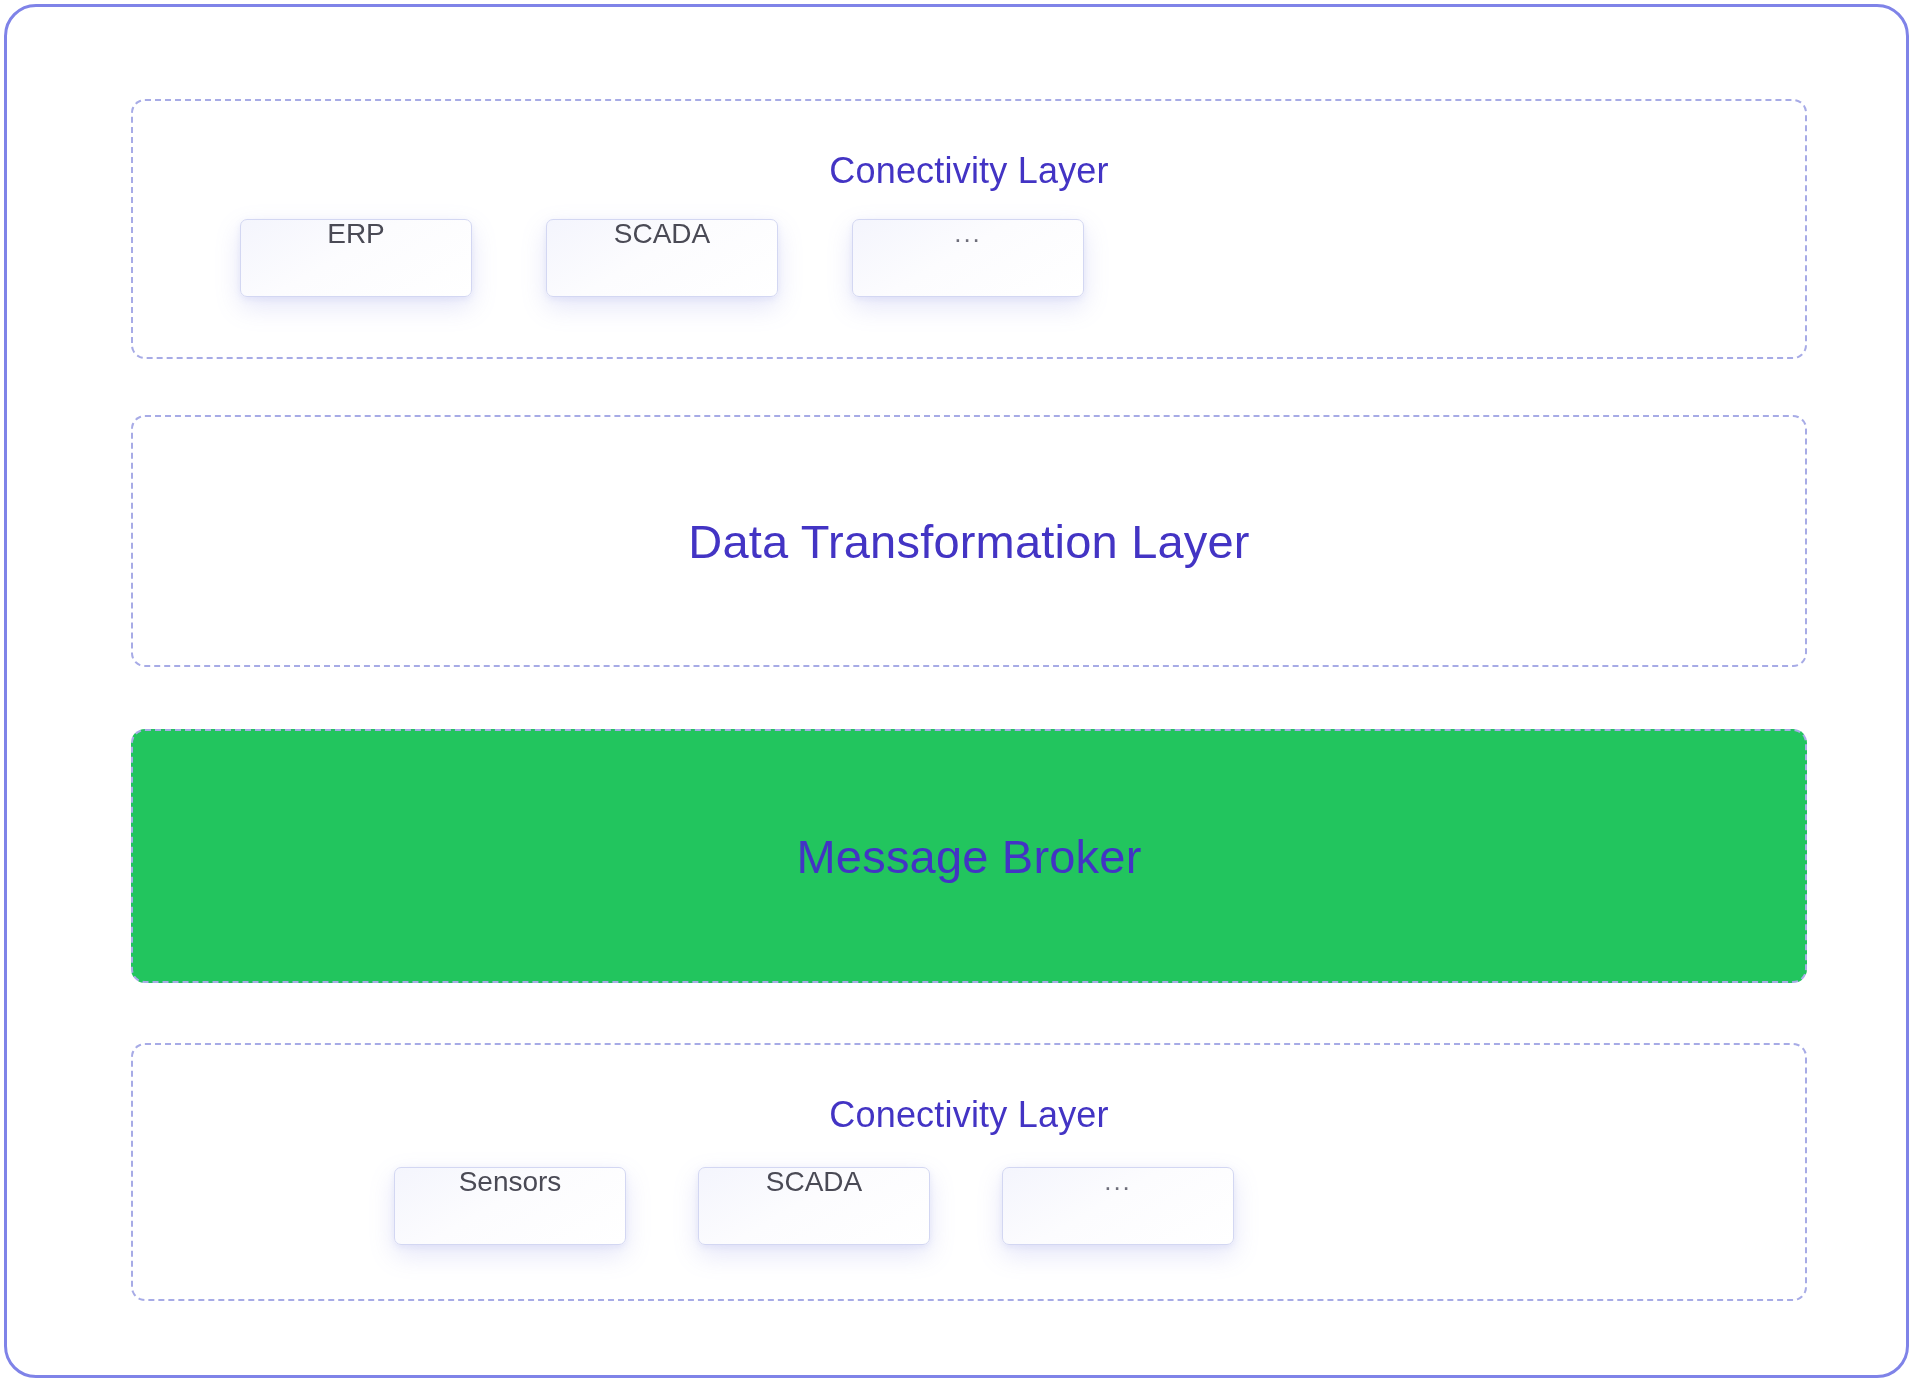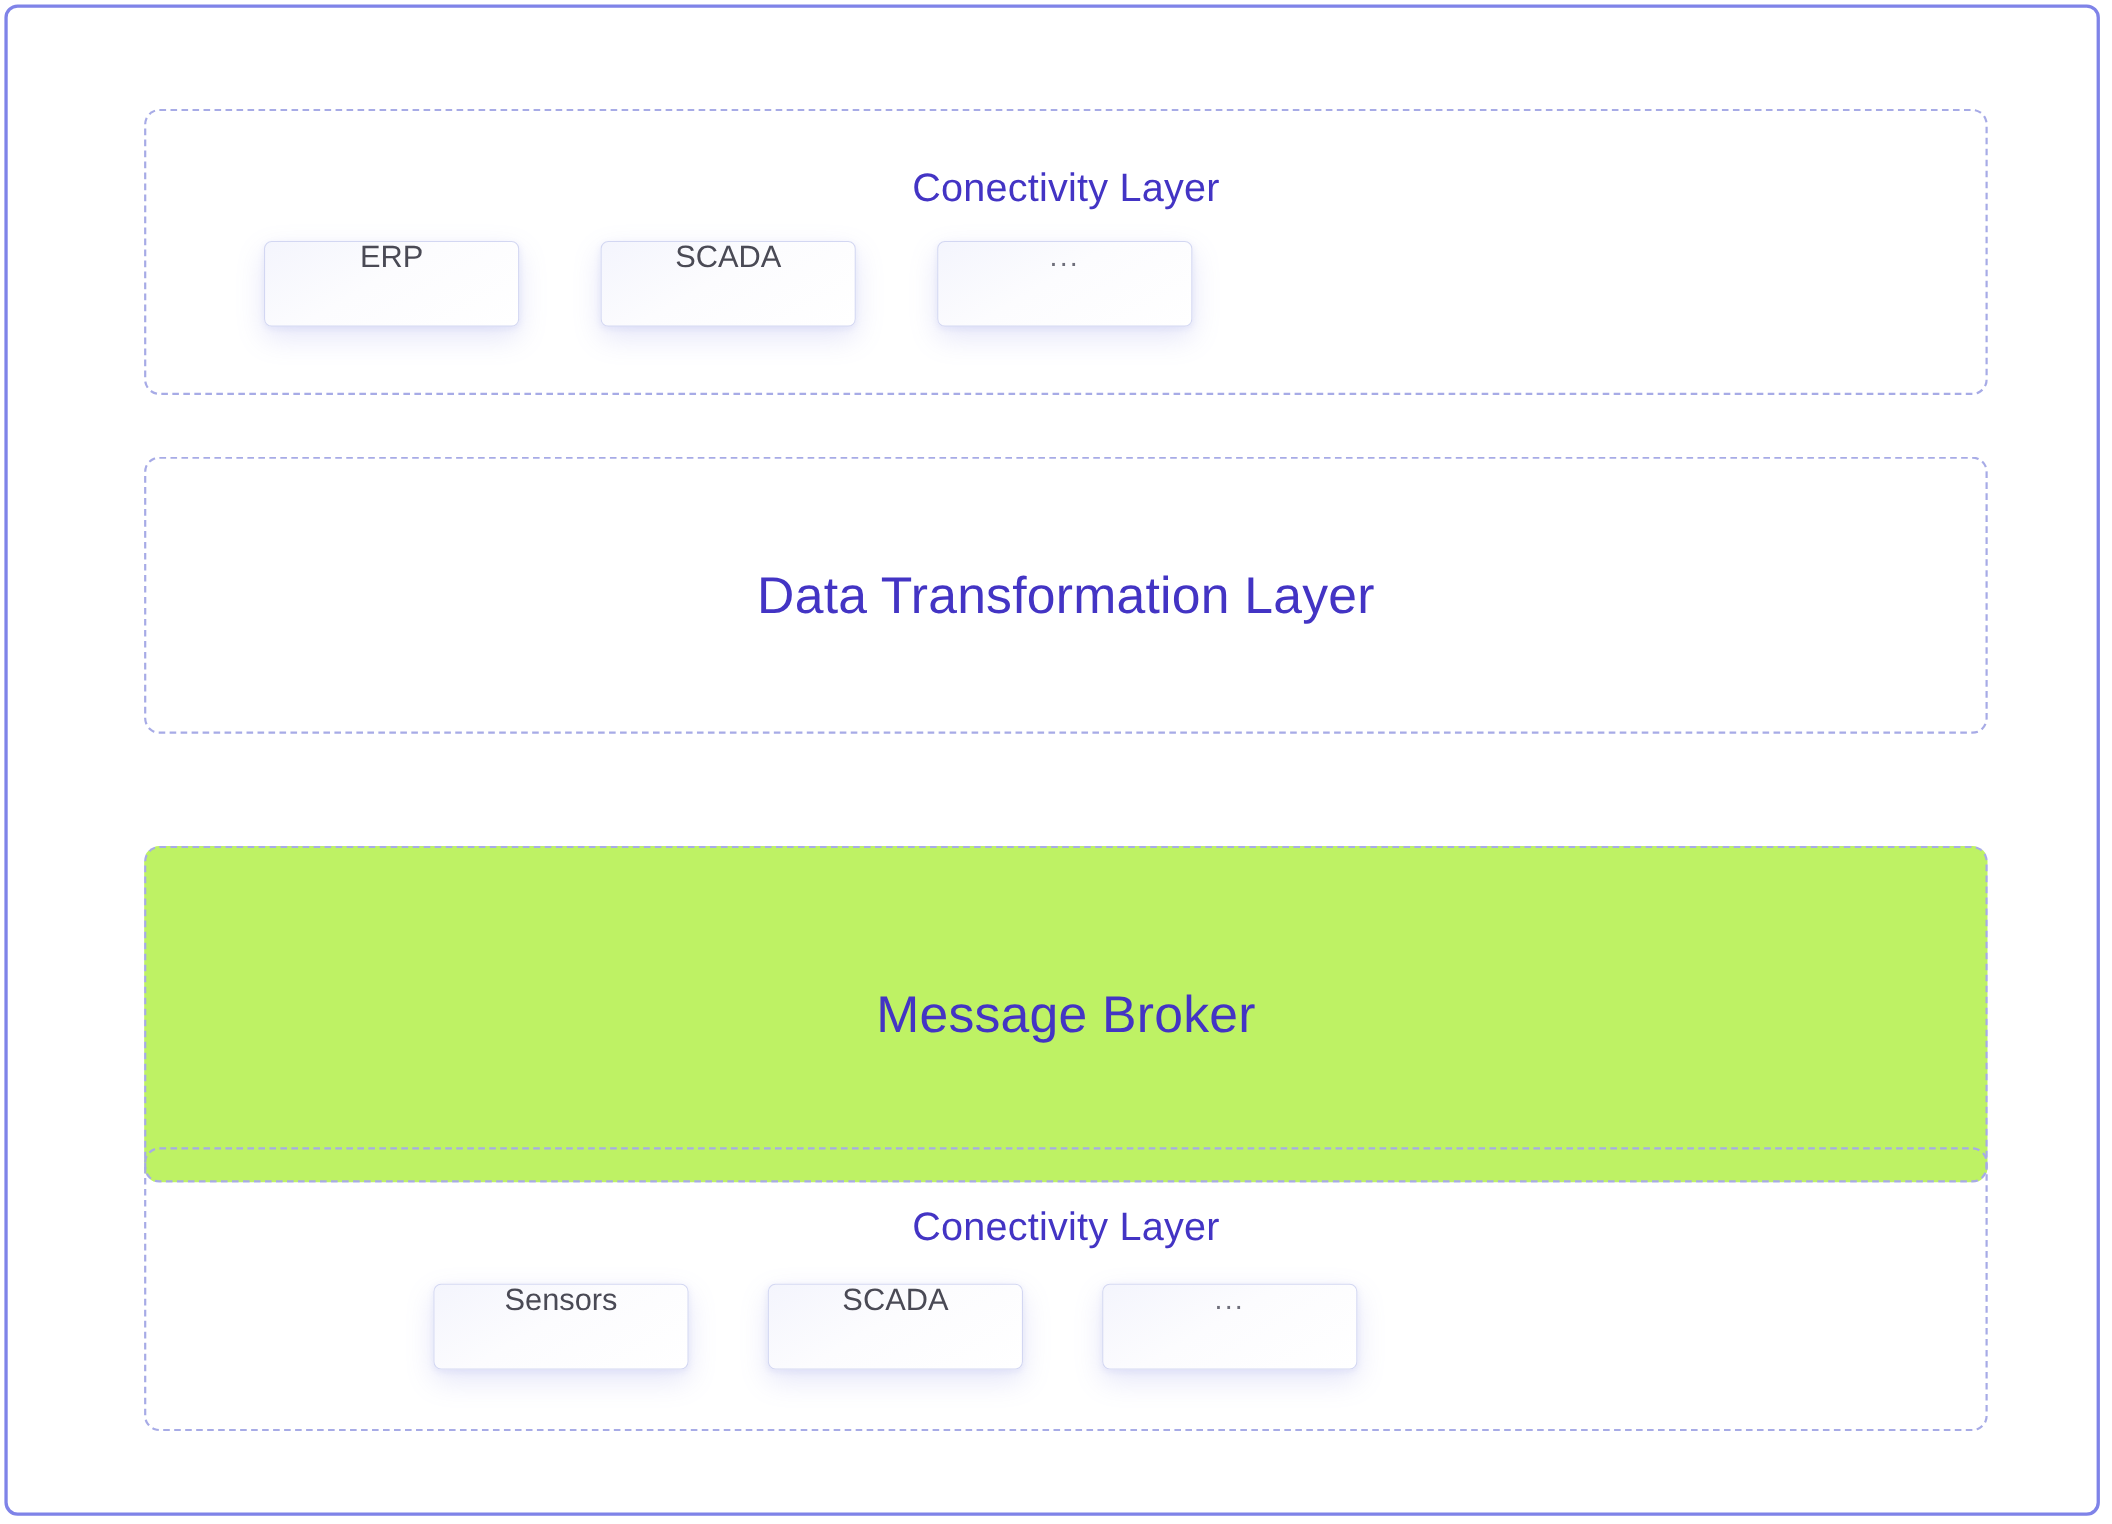--- a/index.html
+++ b/index.html
@@ -16,21 +16,21 @@
 
   
   .diagram-frame {
     position: absolute;
     left: 4px;
     top: 4px;
     width: 1905px;
     height: 1374px;
     box-sizing: border-box;
     border: 3px solid #7f83e8;
-    border-radius: 12px;
+    border-radius: 32px;
     background: #ffffff;
   }
 
   
   .layer {
     position: absolute;
     box-sizing: border-box;
     border: 2.5px dashed #a7abe6;
     border-radius: 14px;
     background: transparent;
@@ -47,23 +47,22 @@
     left: 124px;
     top: 408px;
     width: 1676px;
     height: 252px;
   }
 
   .layer-broker {
     left: 124px;
     top: 722px;
     width: 1676px;
-    height: 306px;
-    background: #bef264;
-    margin-top: 40px;
+    height: 254px;
+    background: #22c55e;
   }
 
   .layer-connectivity-bottom {
     left: 124px;
     top: 1036px;
     width: 1676px;
     height: 258px;
   }
 
   

